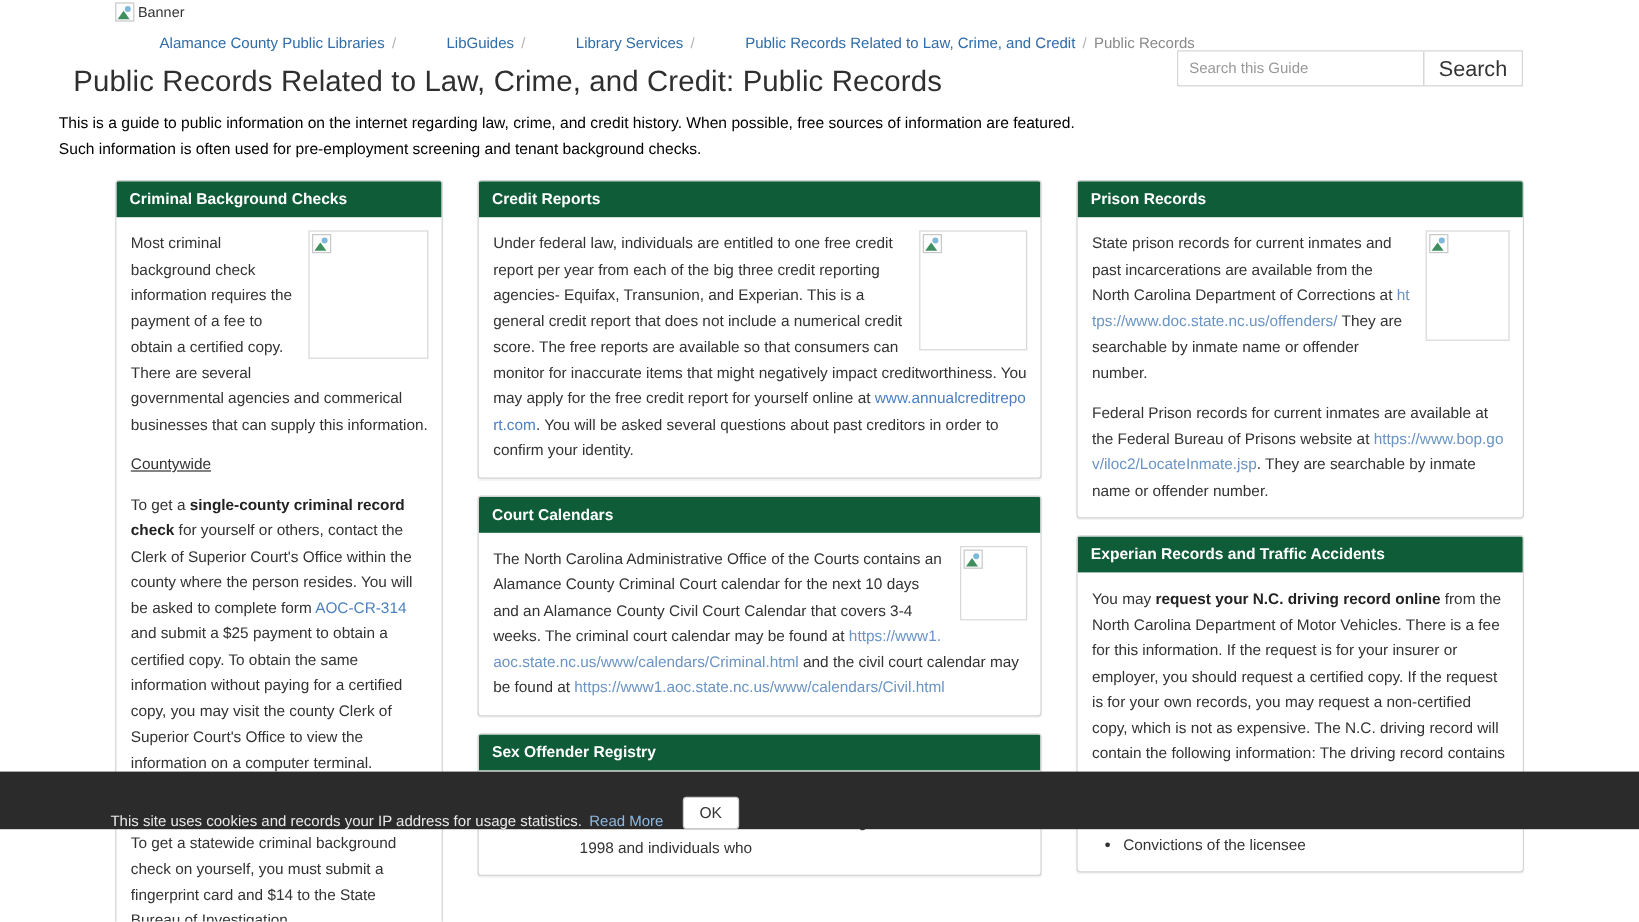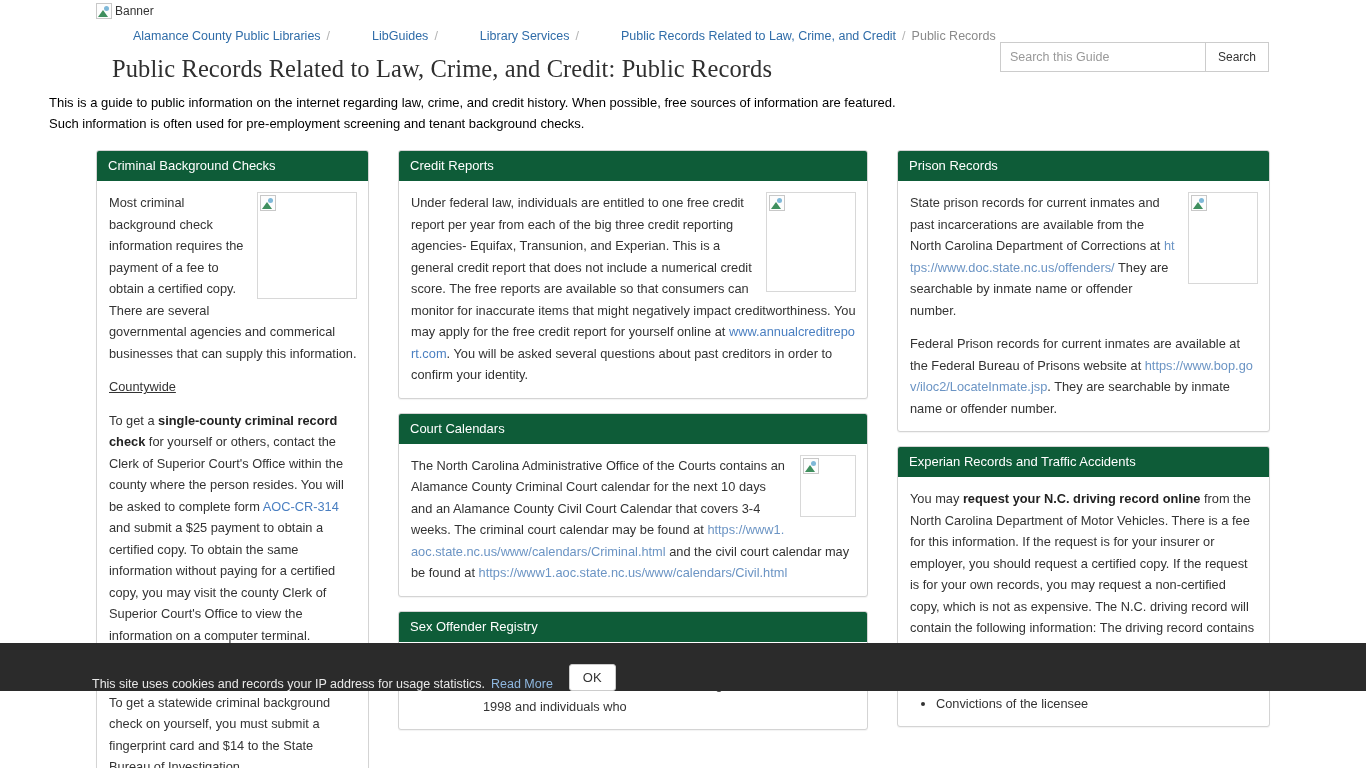--- a/index.html
+++ b/index.html
@@ -52,23 +52,22 @@
     line-height: 16px;
     white-space: nowrap;
   }
   .breadcrumb a { color: #2f6ca8; text-decoration: none; margin-left: 36px; }
   .breadcrumb .sep { color: #b3b3b3; margin: 0 6px; }
   .breadcrumb .current { color: #8a8a8a; }
 
   
   .title-row {
     position: relative;
-    padding: 10px 0 0 112px;
+    padding: 10px 0 0 61px;
     height: 40px;
-    font-family: Liberation Serif, serif;
   }
   h1.page-title {
     margin: 0;
     font-size: 24.5px;
     font-weight: normal;
     color: #2f2f2f;
     line-height: 30px;
     letter-spacing: 0.1px;
   }
   .guide-desc {
@@ -96,21 +95,21 @@
     color: #555;
     font-family: "Liberation Sans", sans-serif;
     background: #fff;
   }
   .search-input::placeholder { color: #999; }
   .search-btn {
     border: none;
     border-left: 1px solid #cccccc;
     background: #ffffff;
     padding: 0 12px;
-    font-size: 12px;
+    font-size: 18px;
     color: #333;
     cursor: pointer;
     font-family: "Liberation Sans", sans-serif;
   }
 
   
   .columns {
     position: absolute;
     top: 150px; left: 0;
     width: 1366px;
@@ -128,21 +127,21 @@
     border-radius: 3px;
     background: #ffffff;
     margin-bottom: 14px;
     box-shadow: 0 1px 1px rgba(0,0,0,.05);
     overflow: hidden;
   }
   .box-head {
     background: #0e5c38;
     color: #ffffff;
     font-size: 13px;
-    font-weight: normal;
+    font-weight: bold;
     padding: 7px 10px 7px 11px;
     line-height: 16px;
   }
   .box-body {
     padding: 11px 11px 12px 12px;
     font-size: 12.8px;
     line-height: 21.5px;
     color: #333;
   }
   .box-body p { margin: 0 0 12px 0; }

